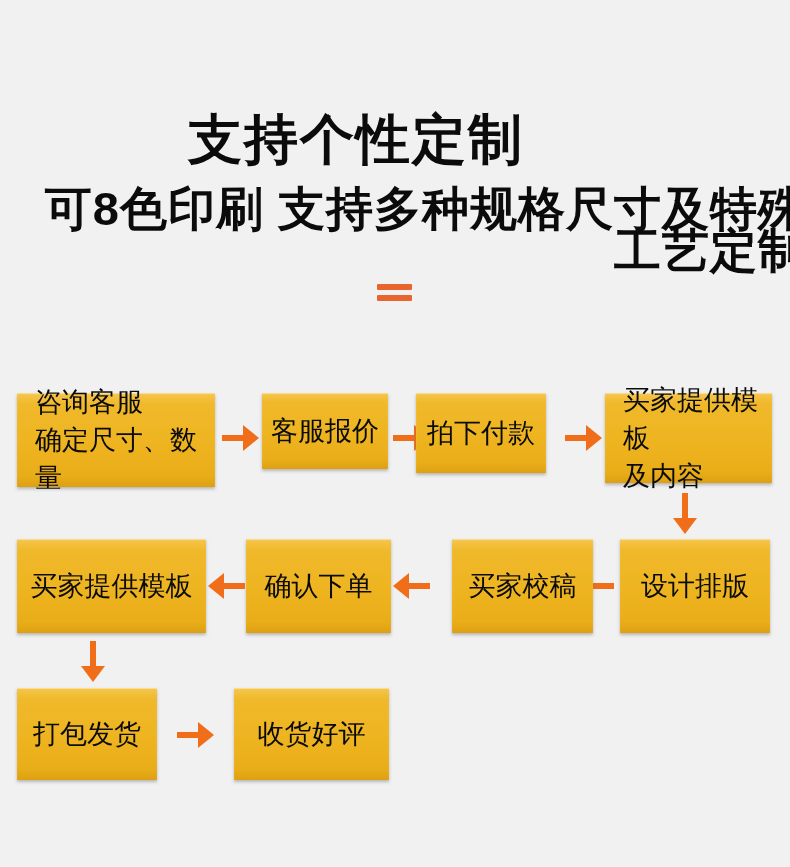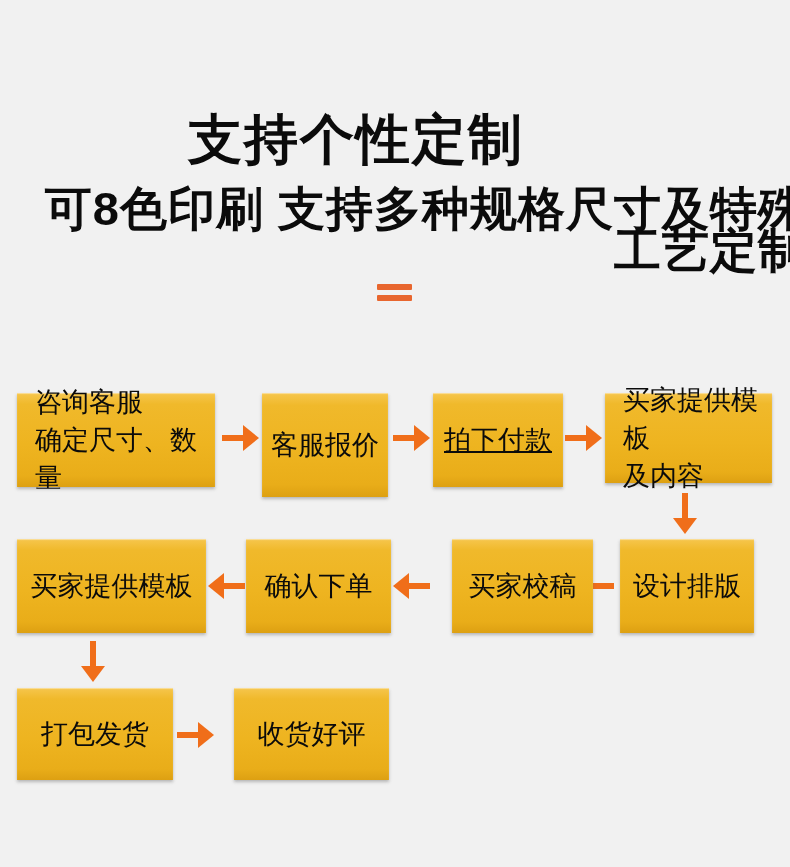--- a/index.html
+++ b/index.html
@@ -33,28 +33,28 @@
     position:absolute;box-sizing:border-box;border-radius:0;
     background:linear-gradient(180deg,#f6c64d 0%,#f0b92b 12%,#eeb420 55%,#e9ad19 88%,#dda012 100%);
     box-shadow:0 2px 3px rgba(110,110,110,0.45), inset 0 1px 1px rgba(255,255,255,0.45);
     display:flex;align-items:center;justify-content:center;
     font-size:27px;line-height:38px;color:var(--text);
   }
   .box span{white-space:pre-line;}
   .align-left{justify-content:flex-start;padding-left:18px;text-align:left;}
 
   .b1{left:17px;top:393px;width:198px;height:94px;}
-  .b2{left:262px;top:393px;width:126px;height:104px;}
-  .b3{left:433px;top:393px;width:130px;height:94px;text-decoration:underline;}
+  .b2{left:262px;top:393px;width:126px;height:76px;}
+  .b3{left:416px;top:393px;width:130px;height:80px;}
   .b4{left:605px;top:393px;width:167px;height:90px;}
-  .b5{left:620px;top:539px;width:134px;height:94px;}
+  .b5{left:620px;top:539px;width:150px;height:94px;}
   .b6{left:452px;top:539px;width:141px;height:94px;}
   .b7{left:246px;top:539px;width:145px;height:94px;text-align:right;}
   .b8{left:17px;top:539px;width:189px;height:94px;}
-  .b9{left:17px;top:688px;width:156px;height:92px;}
+  .b9{left:17px;top:688px;width:140px;height:92px;}
   .b10{left:234px;top:688px;width:155px;height:92px;}
 
   .arr{position:absolute;}
   .right,.left{width:37px;height:26px;}
   .right::before{content:"";position:absolute;left:0;top:10px;width:23px;height:6px;background:var(--arrow-orange);}
   .right::after{content:"";position:absolute;right:0;top:0;width:0;height:0;
     border-top:13px solid transparent;border-bottom:13px solid transparent;border-left:16px solid var(--arrow-orange);}
   .left::before{content:"";position:absolute;right:0;top:10px;width:23px;height:6px;background:var(--arrow-orange);}
   .left::after{content:"";position:absolute;left:0;top:0;width:0;height:0;
     border-top:13px solid transparent;border-bottom:13px solid transparent;border-right:16px solid var(--arrow-orange);}

